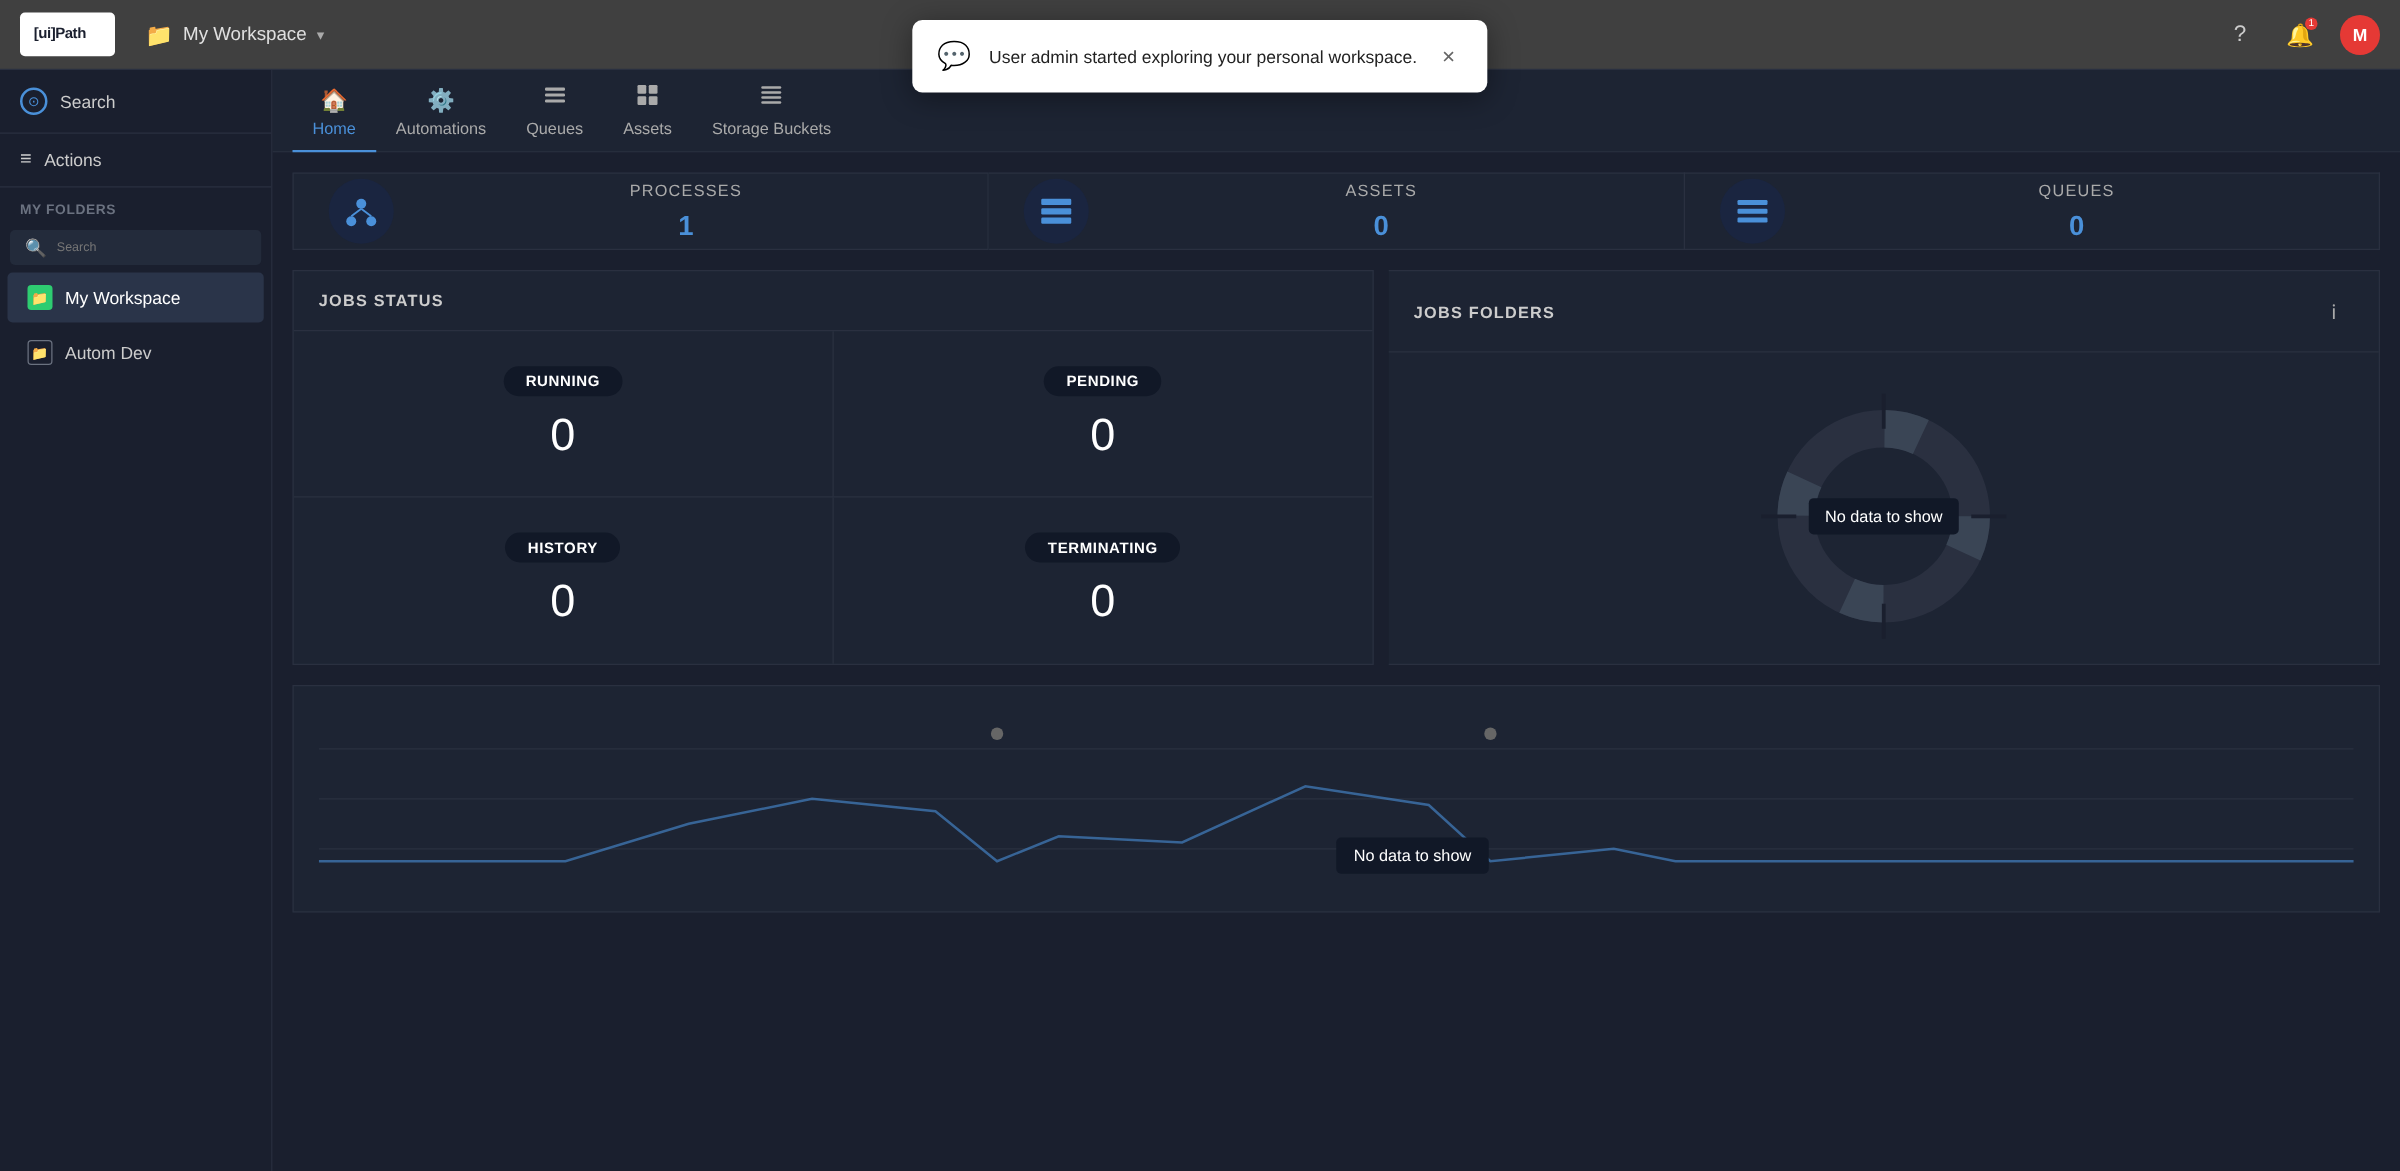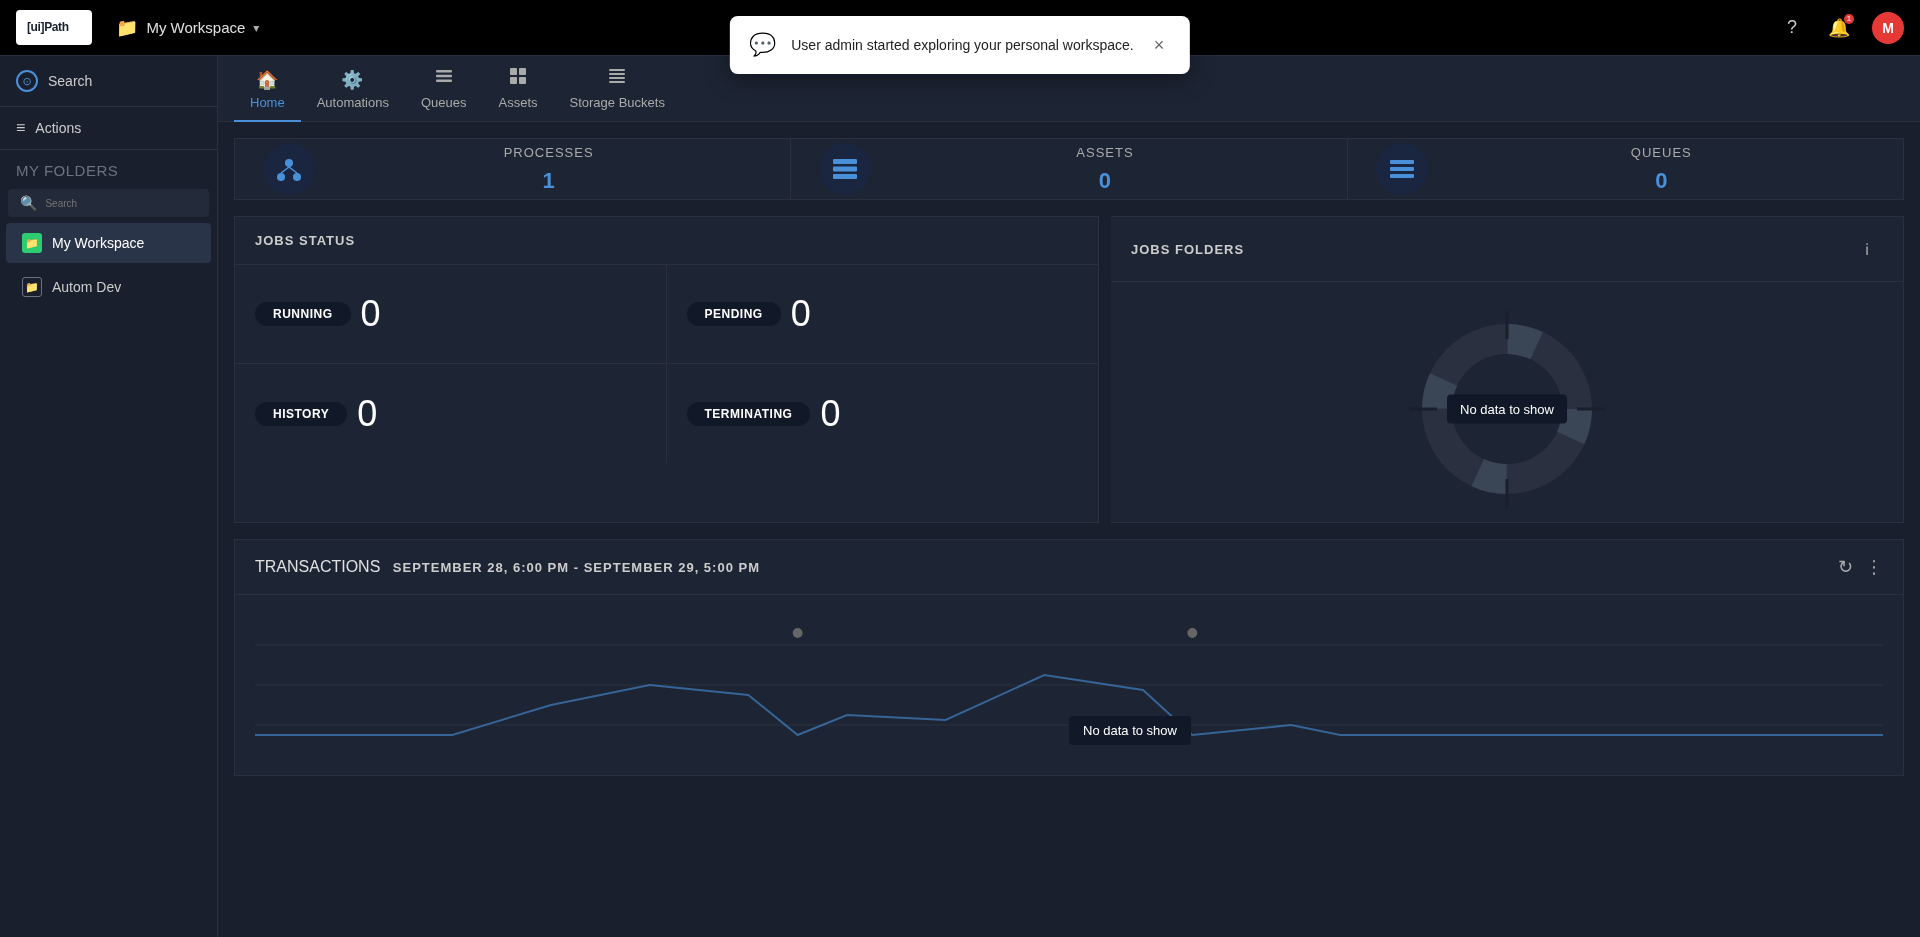--- a/index.html
+++ b/index.html
@@ -10,21 +10,21 @@
       width: 1920px;
       height: 937px;
       overflow: hidden;
       display: flex;
       flex-direction: column;
     }
 
     
     .top-nav {
       height: 56px;
-      background: #000000;
+      background: #404040;
       display: flex;
       align-items: center;
       padding: 0 16px;
       border-bottom: 1px solid #2a3040;
       flex-shrink: 0;
       position: relative;
       z-index: 10;
     }
     .logo {
       display: flex;
@@ -145,26 +145,26 @@
       align-items: center;
       gap: 10px;
       padding: 12px 16px;
       color: #ccc;
       font-size: 14px;
       border-bottom: 1px solid #2a3040;
       cursor: pointer;
     }
     .actions-icon { font-size: 16px; }
     .sidebar-section-label {
-      font-size: 15px;
+      font-size: 11px;
       color: #6b7280;
       padding: 12px 16px 6px;
       text-transform: uppercase;
       letter-spacing: 0.5px;
-      font-weight: 400;
+      font-weight: 700;
     }
     .sidebar-search {
       display: flex;
       align-items: center;
       gap: 8px;
       padding: 6px 12px;
       margin: 4px 8px;
       background: #232b3b;
       border-radius: 4px;
       cursor: text;
@@ -333,21 +333,21 @@
     .jobs-grid {
       display: grid;
       grid-template-columns: 1fr 1fr;
       grid-template-rows: 1fr 1fr;
     }
     .job-cell {
       padding: 28px 20px;
       border-right: 1px solid #2a3040;
       border-bottom: 1px solid #2a3040;
       display: flex;
-      flex-direction: row;
+      flex-direction: column;
       align-items: center;
       gap: 10px;
     }
     .job-cell:nth-child(even) { border-right: none; }
     .job-cell:nth-child(3), .job-cell:nth-child(4) { border-bottom: none; }
     .job-badge {
       background: #111827;
       border-radius: 20px;
       padding: 5px 18px;
       font-size: 12px;
@@ -664,31 +664,20 @@
                 <line x1="100" y1="170" x2="100" y2="198" stroke="#1a1f2e" stroke-width="3"></line>
                 <line x1="30" y1="100" x2="2" y2="100" stroke="#1a1f2e" stroke-width="3"></line>
               </svg>
               <div class="donut-center-label">No data to show</div>
             </div>
           </div>
         </div>
       </div>
 
       <div class="transactions-panel">
-        <div class="transactions-header">
-          <div>
-            <span>TRANSACTIONS</span>
-            <span style="margin-left:8px;"> </span>
-            <span style="font-size:13px;font-weight:700;letter-spacing:1px;color:#ccc;">SEPTEMBER 28, 6:00 PM - SEPTEMBER 29, 5:00 PM</span>
-          </div>
-          <div class="trans-actions">
-            <button class="trans-icon-btn">↻</button>
-            <button class="trans-icon-btn">⋮</button>
-          </div>
-        </div>
         <div class="chart-area">
 
           <svg width="100%" height="160" viewBox="0 0 1650 160" preserveAspectRatio="none">
             <defs>
               <linearGradient id="chartGrad" x1="0" y1="0" x2="0" y2="1">
                 <stop offset="0%" stop-color="#4a90d9" stop-opacity="0.2"></stop>
                 <stop offset="100%" stop-color="#4a90d9" stop-opacity="0"></stop>
               </linearGradient>
             </defs>
 

